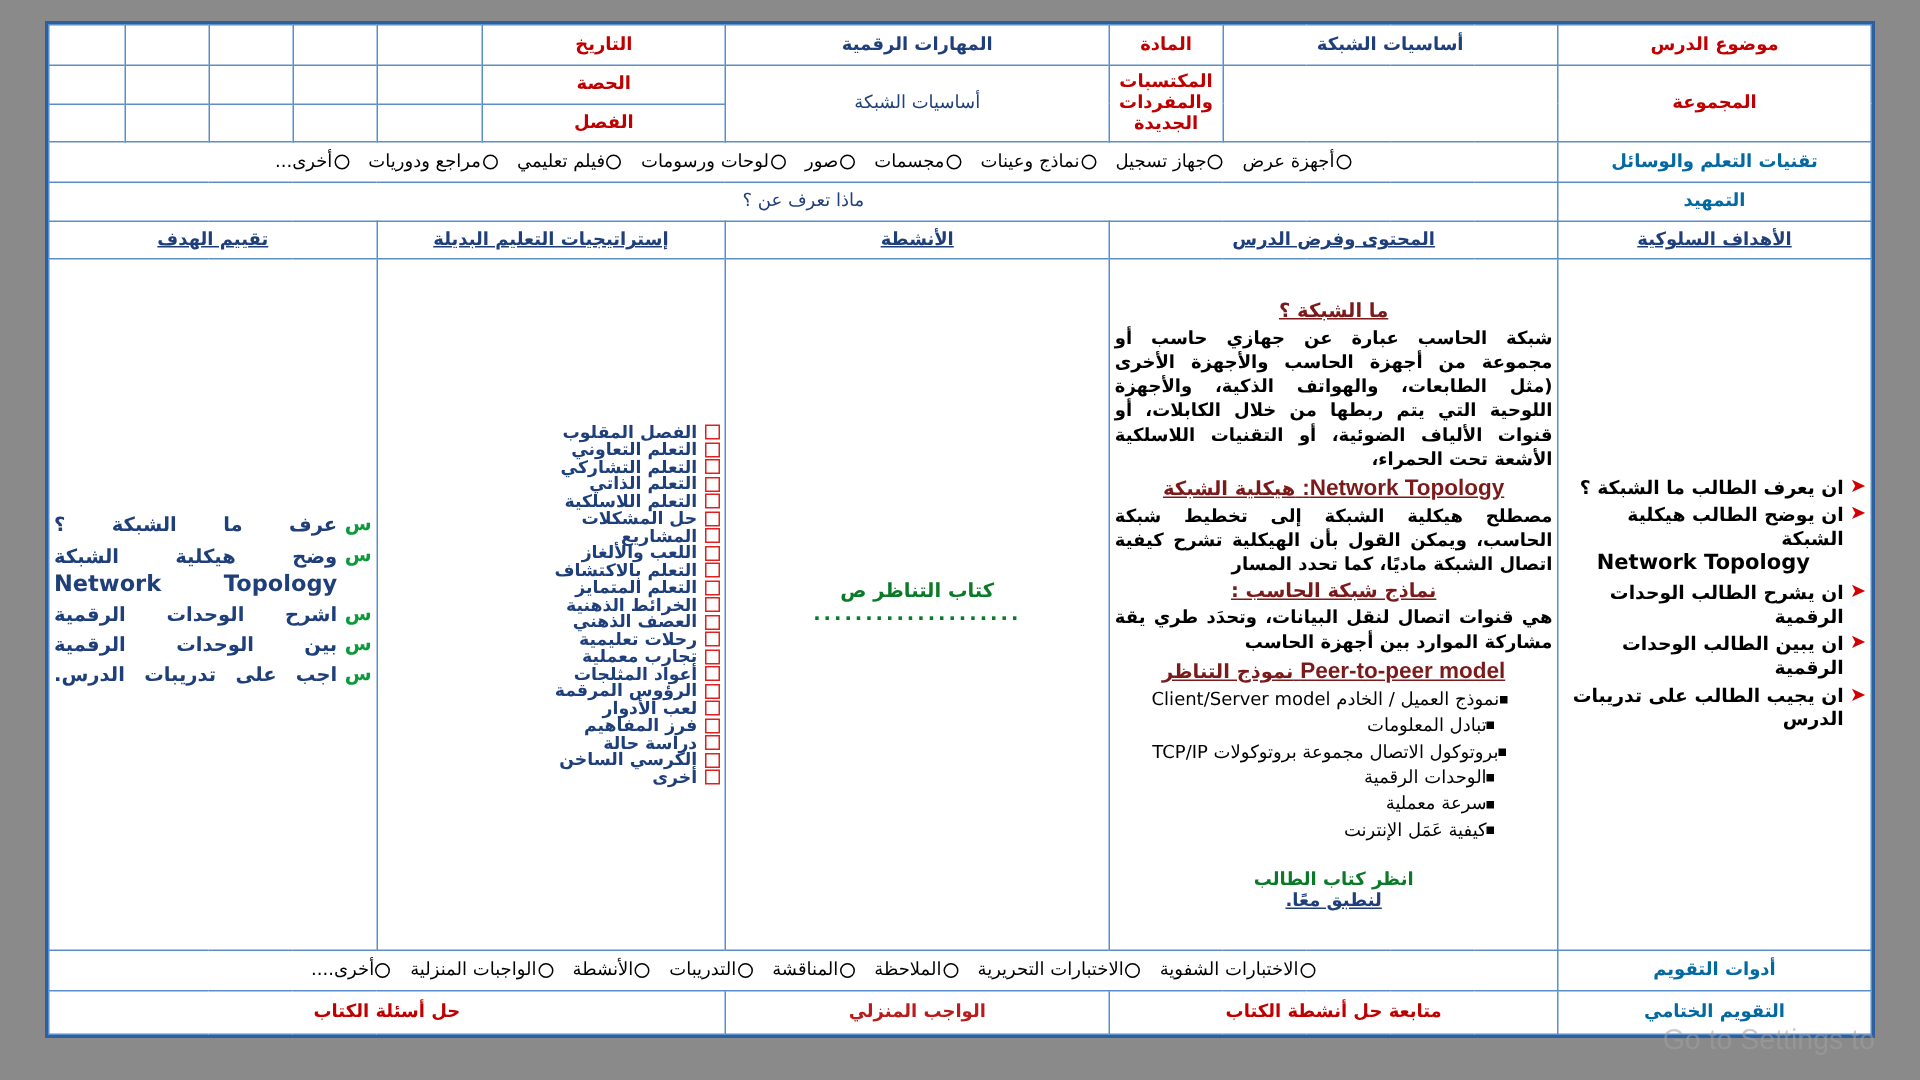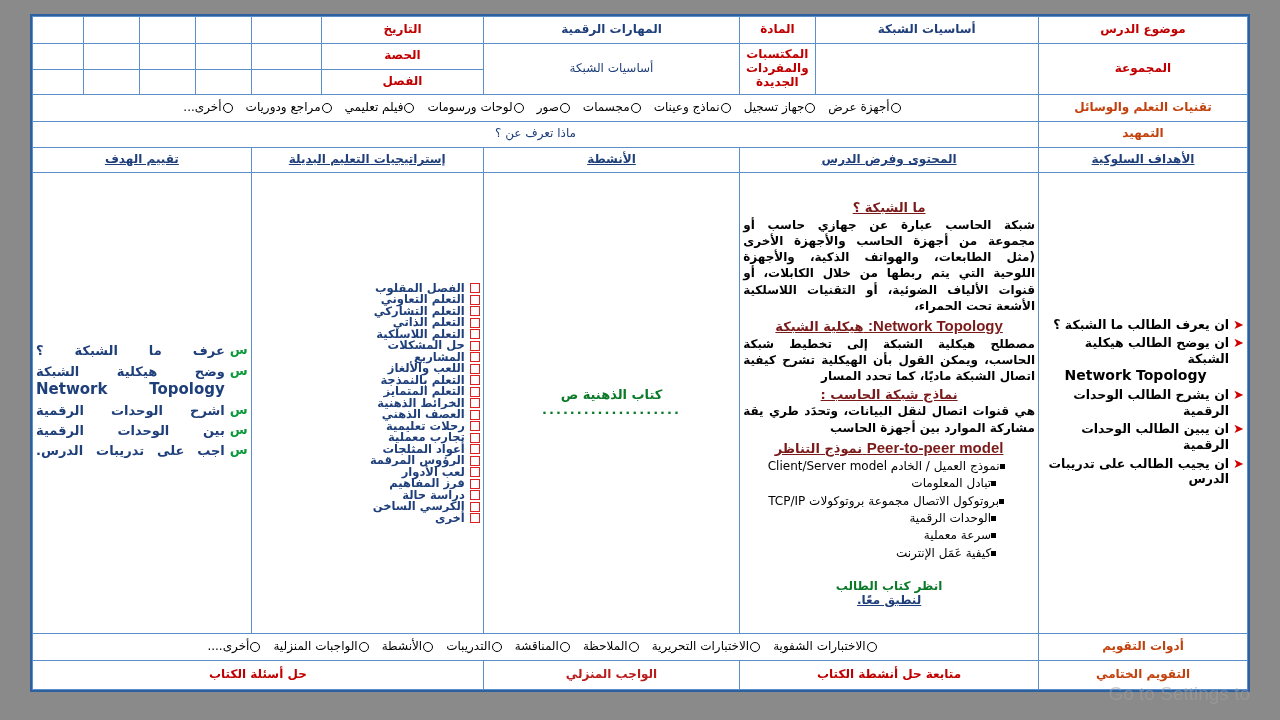--- a/index.html
+++ b/index.html
@@ -29,21 +29,21 @@
   table.plan td{
     border:1px solid #5b8fc9;
     padding:1px 3px;
     vertical-align:middle;
     text-align:center;
     font-size:12px;
     line-height:1.15;
     box-sizing:border-box;
   }
   .lbl{           
-    color:#c2410c;
+    color:#0369a1;
     font-weight:bold;
     font-size:13px;
   }
   .hdr-red{color:#c00000;font-weight:bold;font-size:13.5px;}
   .hdr-blue{color:#1f3f7a;font-weight:bold;font-size:13.5px;}
   .blue-norm{color:#1f3f7a;font-size:12px;}
   .col-head{
     color:#1f3f7a;font-weight:bold;font-size:13px;
     text-decoration:underline;
   }
@@ -293,21 +293,21 @@
         <li><span class="sq"></span><span class="li-inner">الوحدات الرقمية</span></li>
         <li><span class="sq"></span><span class="li-inner">سرعة معملية</span></li>
         <li><span class="sq"></span><span class="li-inner">كيفية عَمَل الإنترنت</span></li>
       </ul>
 
       <div class="note-green">انظر كتاب الطالب</div>
       <div class="note-blue">لنطبق معًا.</div>
     </td>
 
     <td class="act-cell">
-      <div class="act-txt">كتاب الذهنية ص</div>
+      <div class="act-txt">كتاب التناظر ص</div>
       <div class="act-dots">....................</div>
     </td>
 
     <td colspan="2" class="strat-cell">
       <div class="strat">
               <span class="chk"></span>
               <span class="strat-txt">الفصل المقلوب</span>
             </div>
       <div class="strat">
               <span class="chk"></span>
@@ -332,21 +332,21 @@
       <div class="strat">
               <span class="chk"></span>
               <span class="strat-txt">المشاريع</span>
             </div>
       <div class="strat">
               <span class="chk"></span>
               <span class="strat-txt">اللعب والألغاز</span>
             </div>
       <div class="strat">
               <span class="chk"></span>
-              <span class="strat-txt">التعلم بالنمذجة</span>
+              <span class="strat-txt">التعلم بالاكتشاف</span>
             </div>
       <div class="strat">
               <span class="chk"></span>
               <span class="strat-txt">التعلم المتمايز</span>
             </div>
       <div class="strat">
               <span class="chk"></span>
               <span class="strat-txt">الخرائط الذهنية</span>
             </div>
       <div class="strat">

